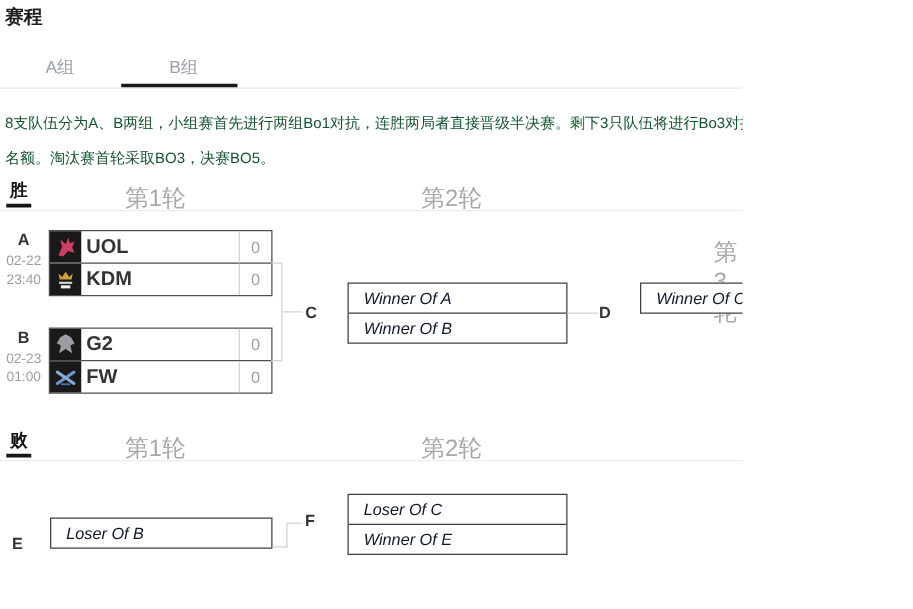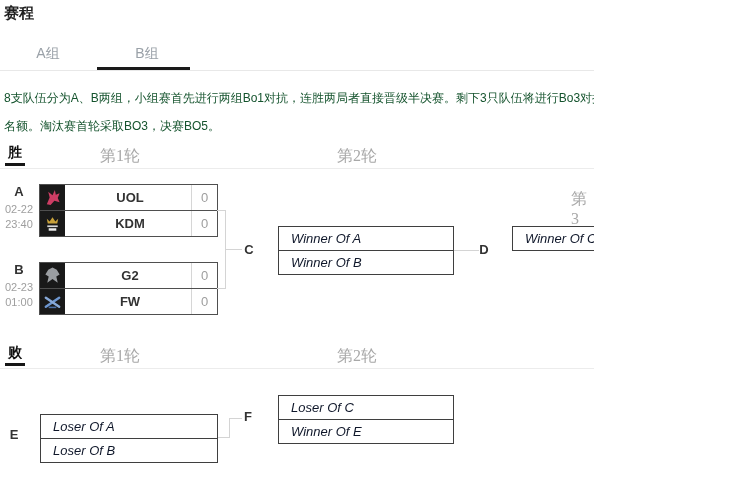--- a/index.html
+++ b/index.html
@@ -8,28 +8,28 @@
   .abs{position:absolute;}
   .title{left:4px;top:4px;font-size:15px;font-weight:bold;color:#1f1f1f;}
   .tab{top:45px;width:60px;text-align:center;font-size:14px;color:#9aa1a8;cursor:pointer;}
   .tab-a{left:18px;}
   .tab-b{left:117px;}
   .tab-underline{left:97px;top:67px;width:93px;height:3px;background:#1a1a1a;}
   .hdiv{left:0;width:730px;height:1px;background:#e8e8e8;}
   .desc{left:4px;top:84px;width:722px;font-size:12px;line-height:28px;color:#14532d;}
   .sec-label{font-size:14px;font-weight:bold;color:#111;}
   .sec-underline{width:20px;height:3px;background:#161616;}
-  .round{font-size:16px;color:#a8a8a8;font-family:Liberation Serif, serif;}
+  .round{font-size:19px;color:#a8a8a8;}
   .m-label{width:30px;text-align:center;font-size:13px;font-weight:bold;color:#333;}
   .m-date{width:30px;text-align:center;font-size:11px;color:#9e9e9e;}
   .team-box{width:177px;background:#fff;border:1px solid #4f4f4f;cursor:pointer;}
   .team-row{display:flex;align-items:center;height:25px;}
   .team-row + .team-row{border-top:1px solid #4f4f4f;}
   .logo{width:25px;height:25px;background:#191919;flex:none;display:flex;align-items:center;justify-content:center;}
-  .t-name{flex:1;padding-left:4px;font-size:13px;font-weight:bold;color:#333;text-align:center;}
+  .t-name{flex:1;padding-left:4px;font-size:16px;font-weight:bold;color:#333;}
   .t-score{width:25px;align-self:stretch;border-left:1px solid #d6d6d6;display:flex;align-items:center;justify-content:center;font-size:13px;color:#9e9e9e;}
   .slot-box{width:174px;border:1px solid #3f3f3f;background:#fff;}
   .slot{height:23px;line-height:23px;padding-left:12px;font-size:13px;font-style:italic;color:#0f172a;
         white-space:nowrap;overflow:hidden;}
   .slot + .slot{border-top:1px solid #3f3f3f;}
   .conn{background:#d4d4d4;}
 </style>
 </head>
 <body>
 
@@ -122,21 +122,20 @@
   </div>
 
   <div class="abs sec-label" style="left:8px;top:344px;">败</div>
   <div class="abs sec-underline" style="left:5px;top:363px;"></div>
   <div class="abs round" style="left:100px;top:346px;">第1轮</div>
   <div class="abs round" style="left:337px;top:346px;">第2轮</div>
   <div class="abs hdiv" style="top:368px;background:#ececec;"></div>
 
   <div class="abs m-label" style="left:6px;top:427px;width:16px;">E</div>
   <div class="abs slot-box" style="left:40px;top:414px;width:176px;">
-    <div class="slot">Loser Of A</div>
     <div class="slot">Loser Of B</div>
   </div>
 
   <div class="abs conn" style="left:218px;top:437px;width:12px;height:1px;"></div>
   <div class="abs conn" style="left:229px;top:418px;width:1px;height:20px;"></div>
   <div class="abs conn" style="left:230px;top:418px;width:12px;height:1px;"></div>
 
   <div class="abs m-label" style="left:240px;top:409px;width:16px;">F</div>
   <div class="abs slot-box" style="left:278px;top:395px;">
     <div class="slot">Loser Of C</div>

